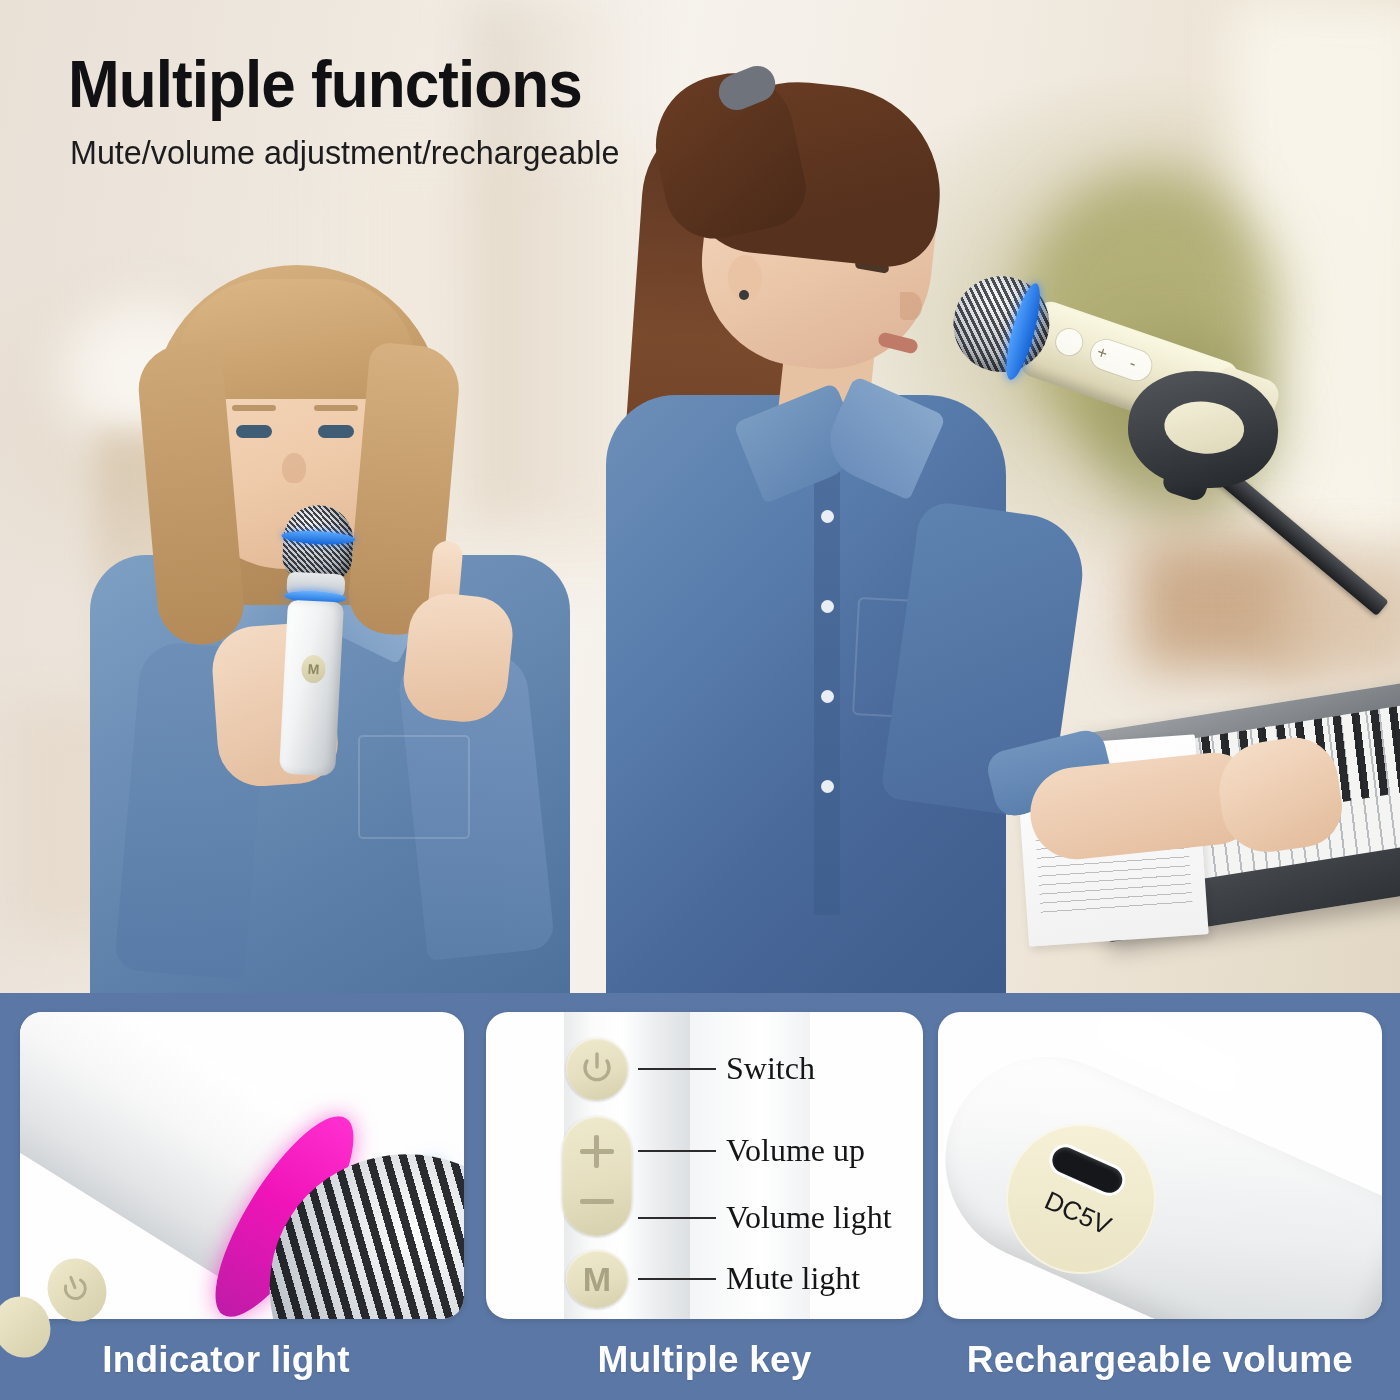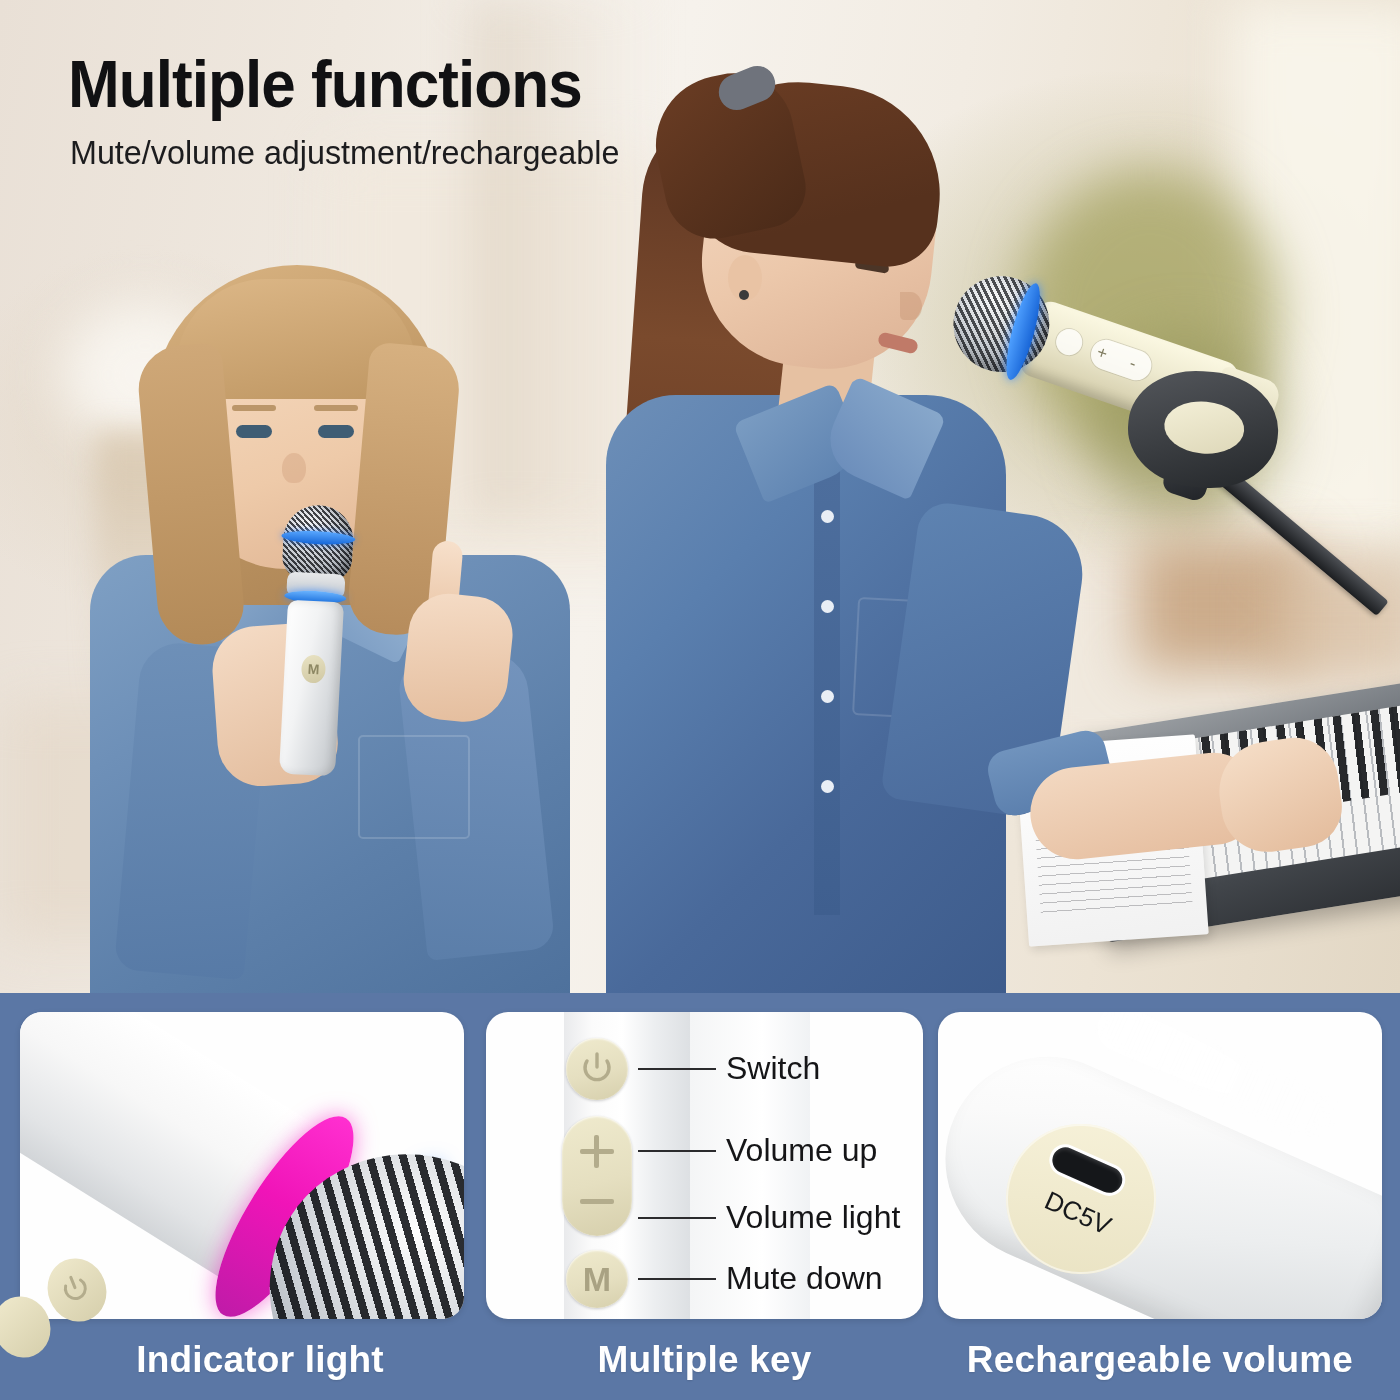--- a/index.html
+++ b/index.html
@@ -234,21 +234,21 @@
   .p1 { left:20px; width:444px; }
   .p2 { left:486px; width:437px; }
   .p3 { left:938px; width:444px; }
 
   .caption {
     position:absolute; top:1336px; height:48px; line-height:48px;
     color:#ffffff; font-weight:bold; font-size:37px; text-align:center;
     font-family:"Liberation Sans Narrow","Liberation Sans", sans-serif;
     letter-spacing:.2px; text-shadow:0 1px 2px rgba(0,0,0,.12);
   }
-  .c1 { left:38px; width:444px; }
+  .c1 { left:4px; width:444px; }
   .c2 { left:486px; width:437px; }
   .c3 { left:938px; width:444px; }
 
   
   .ind-mic { position:absolute; left:-40px; top:-60px; width:560px; height:430px; transform:rotate(32deg); }
   .ind-handle { position:absolute; left:0px; top:150px; width:330px; height:180px;
     background:linear-gradient(180deg,#ffffff 0%,#f7f7f7 40%,#e2e4e6 80%,#d2d5d8 100%);
     border-radius:14px 0 0 14px; }
   .ind-pink { position:absolute; left:290px; top:128px; width:74px; height:232px;
     background:linear-gradient(180deg,#ff2fd0 0%,#f014b8 45%,#c01ba8 100%);
@@ -287,21 +287,21 @@
     font-size:34px; font-weight:bold; }
   .fk-plus, .fk-minus { position:relative; width:34px; height:34px; }
   .fk-plus::before, .fk-plus::after, .fk-minus::before {
     content:""; position:absolute; background:#b3ac8c; border-radius:2px;
   }
   .fk-plus::before { left:0; top:15px; width:34px; height:5px; }
   .fk-plus::after { left:14px; top:1px; width:5px; height:33px; }
   .fk-minus::before { left:0; top:15px; width:34px; height:5px; }
   .fk-line { position:absolute; height:2px; background:#2b2b2d; }
   .fk-label { position:absolute; font-size:32px; color:#151517;
-    font-family:Liberation Sans, sans-serif; white-space:nowrap; }
+    font-family:Liberation Serif, serif; white-space:nowrap; }
 
   
   .bat-body { position:absolute; left:58px; top:12px; width:470px; height:205px;
     background:linear-gradient(160deg,#ffffff 0%,#fafafa 24%,#eceeef 56%,#dadddf 84%,#c9cdd0 100%);
     border-radius:112px 40px 40px 112px; transform:rotate(24deg); transform-origin:left top;
     box-shadow:inset -14px -10px 26px rgba(0,0,0,.1); }
   .bat-gloss { position:absolute; left:150px; top:34px; width:250px; height:48px;
     background:linear-gradient(90deg,rgba(255,255,255,.95),rgba(255,255,255,.2));
     border-radius:30px; transform:rotate(24deg); filter:blur(4px); }
   .bat-cap { position:absolute; left:68px; top:112px; width:150px; height:150px;
@@ -458,21 +458,21 @@
   <div class="fk-btn fk-mute">M</div>
 
   <div class="fk-line" style="left:152px; top:56px;  width:78px;"></div>
   <div class="fk-line" style="left:152px; top:138px; width:78px;"></div>
   <div class="fk-line" style="left:152px; top:205px; width:78px;"></div>
   <div class="fk-line" style="left:152px; top:266px; width:78px;"></div>
 
   <div class="fk-label" style="left:240px; top:38px;">Switch</div>
   <div class="fk-label" style="left:240px; top:120px;">Volume up</div>
   <div class="fk-label" style="left:240px; top:187px;">Volume light</div>
-  <div class="fk-label" style="left:240px; top:248px;">Mute down</div>
+  <div class="fk-label" style="left:240px; top:248px;">Mute light</div>
 </div>
 <div class="caption c2">Multiple key</div>
 
 <div class="panel p3">
   <div class="bat-body"></div>
   <div class="bat-gloss"></div>
   <div class="bat-cap">
     <div class="usbc"></div>
     <div class="dc-label">DC5V</div>
   </div>

